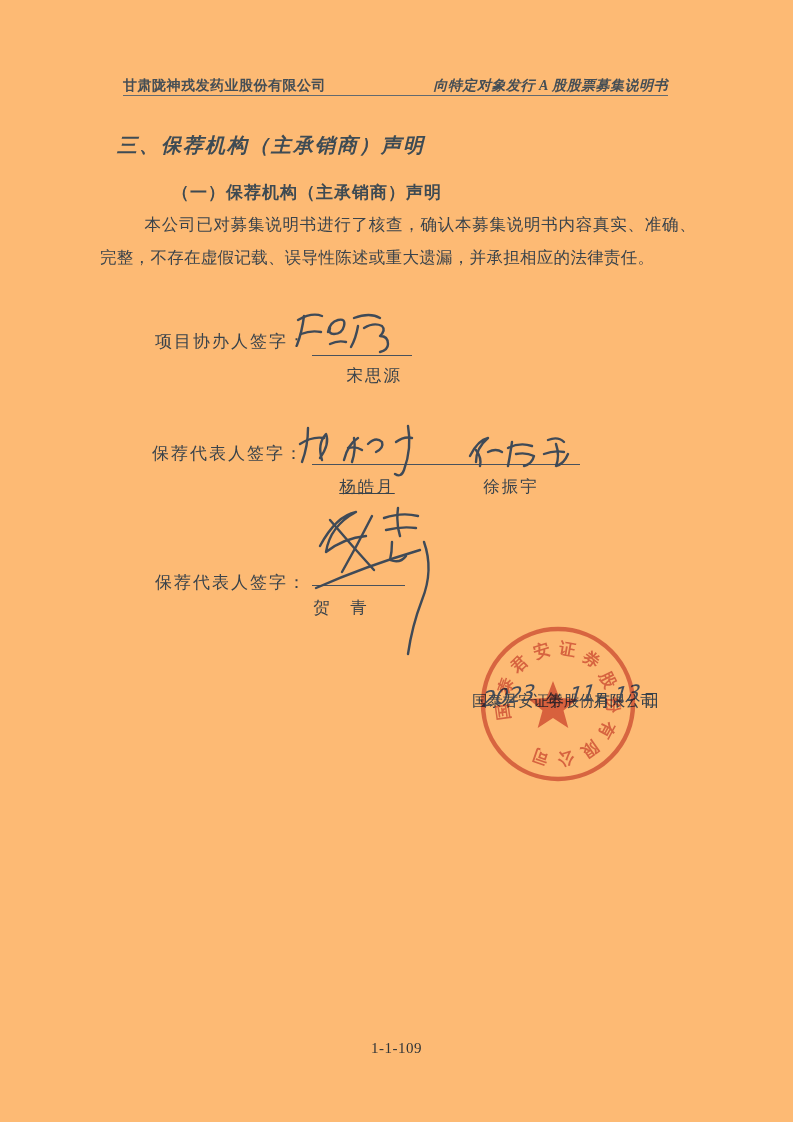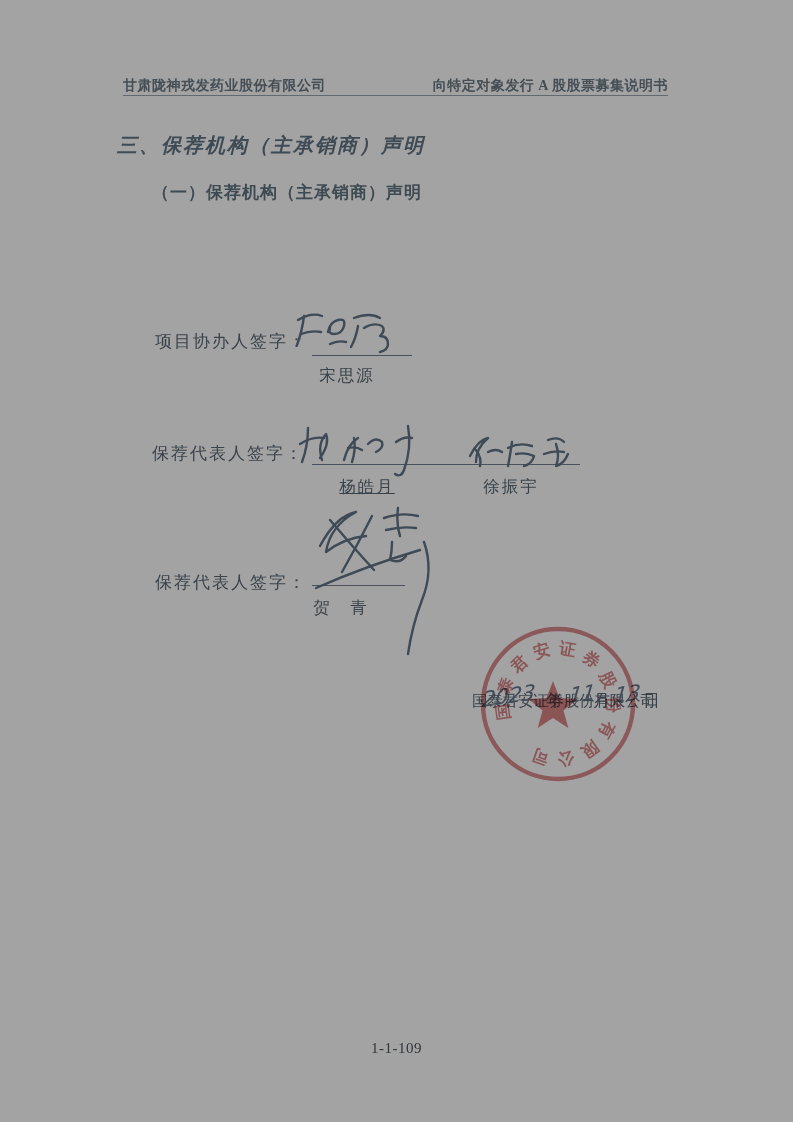--- a/index.html
+++ b/index.html
@@ -1,17 +1,17 @@
 <!DOCTYPE html>
 <html><head>
 <meta charset="utf-8">
 <style>
   html,body{margin:0;padding:0;background:#ffffff;}
   .page{
-    position:relative;width:793px;height:1122px;background:#a3a3a3;overflow:hidden;
+    position:relative;width:793px;height:1122px;background:#fdba74;overflow:hidden;
     font-family:"Liberation Serif","DejaVu Serif",serif;color:#3a434b;
   }
   .abs{position:absolute;}
   .hdr{font-size:14px;letter-spacing:0.5px;color:#454e55;font-weight:600;white-space:nowrap;}
   .hdr-rule{border-top:1.6px solid #626a70;height:0;}
   .doc-title{font-family:"Liberation Sans","DejaVu Sans",sans-serif;font-weight:bold;
     font-size:20px;letter-spacing:2px;color:#3e4b54;white-space:nowrap;}
   .doc-subtitle{font-family:"Liberation Sans","DejaVu Sans",sans-serif;font-weight:bold;
     font-size:17px;letter-spacing:1px;color:#3e4a52;white-space:nowrap;}
   .body-text{font-size:16.5px;line-height:33px;text-align:justify;text-indent:2.7em;
@@ -28,40 +28,41 @@
   .seal-svg{mix-blend-mode:multiply;opacity:0.88;filter:blur(0.3px);}
   .seal-svg text{font-family:"Liberation Serif","DejaVu Serif",serif;font-weight:bold;
     font-size:16.5px;fill:#c9595c;opacity:0.82;text-anchor:middle;}
 </style>
 </head>
 <body>
 
 <div class="page">
 
   <div class="abs hdr" style="left:123px;top:77px;">甘肃陇神戎发药业股份有限公司</div>
-  <div class="abs hdr" style="right:125px;top:77px;">向特定对象发行 A 股股票募集说明书</div>
+  <div class="abs hdr" style="right:125px;top:77px;font-style:italic;">向特定对象发行 A 股股票募集说明书</div>
   <div class="abs hdr-rule" style="left:123px;width:545px;top:95px;"></div>
 
   <div class="abs doc-title" style="left:117px;top:132px;font-style:italic;">三、保荐机构（主承销商）声明</div>
-  <div class="abs doc-subtitle" style="left:152px;top:181px;text-align:center;">（一）保荐机构（主承销商）声明</div>
+  <div class="abs doc-subtitle" style="left:172px;top:181px;text-align:center;">（一）保荐机构（主承销商）声明</div>
 
+  <div class="abs body-text" style="left:100px;top:208px;width:596px;">本公司已对募集说明书进行了核查，确认本募集说明书内容真实、准确、完整，不存在虚假记载、误导性陈述或重大遗漏，并承担相应的法律责任。</div>
 
   <div class="abs sig-label" style="left:155px;top:330px;">项目协办人签字：</div>
   <div class="abs sig-line" style="left:312px;width:100px;top:355px;"></div>
   <svg class="abs sig-svg" style="left:292px;top:306px;" width="102" height="52" viewBox="0 0 102 52">
     <path d="M6 14 q14 -8 24 -4"></path>
     <path d="M12 10 q-2 16 -7 29"></path>
     <path d="M9 28 q10 -4 20 -2"></path>
     <path d="M36 26 q2 -10 10 -12 q8 -2 6 6 q-2 8 -10 8 q-6 0 -4 -6"></path>
     <path d="M38 38 q8 -4 16 -2"></path>
     <path d="M62 12 q16 -6 26 0"></path>
     <path d="M66 20 q-2 12 -7 21"></path>
     <path d="M72 22 q10 -6 18 -2 q4 4 -2 10 q8 0 8 8 q0 6 -8 8"></path>
   </svg>
-  <div class="abs sig-name" style="left:292px;width:110px;top:365px;">宋思源</div>
+  <div class="abs sig-name" style="left:292px;width:110px;top:365px;text-align:right;">宋思源</div>
 
   <div class="abs sig-label" style="left:152px;top:442px;">保荐代表人签字：</div>
   <div class="abs sig-line" style="left:312px;width:130px;top:464px;"></div>
   <svg class="abs sig-svg" style="left:296px;top:418px;" width="125" height="62" viewBox="0 0 125 62">
     <path d="M12 10 q0 18 -6 34"></path>
     <path d="M4 26 q12 -8 24 -6"></path>
     <path d="M24 40 q10 -14 6 -24 q-9 10 -4 26"></path>
     <path d="M48 42 q4 -16 14 -22"></path>
     <path d="M52 30 q8 -2 14 2"></path>
     <path d="M58 20 q2 12 -2 24"></path>

